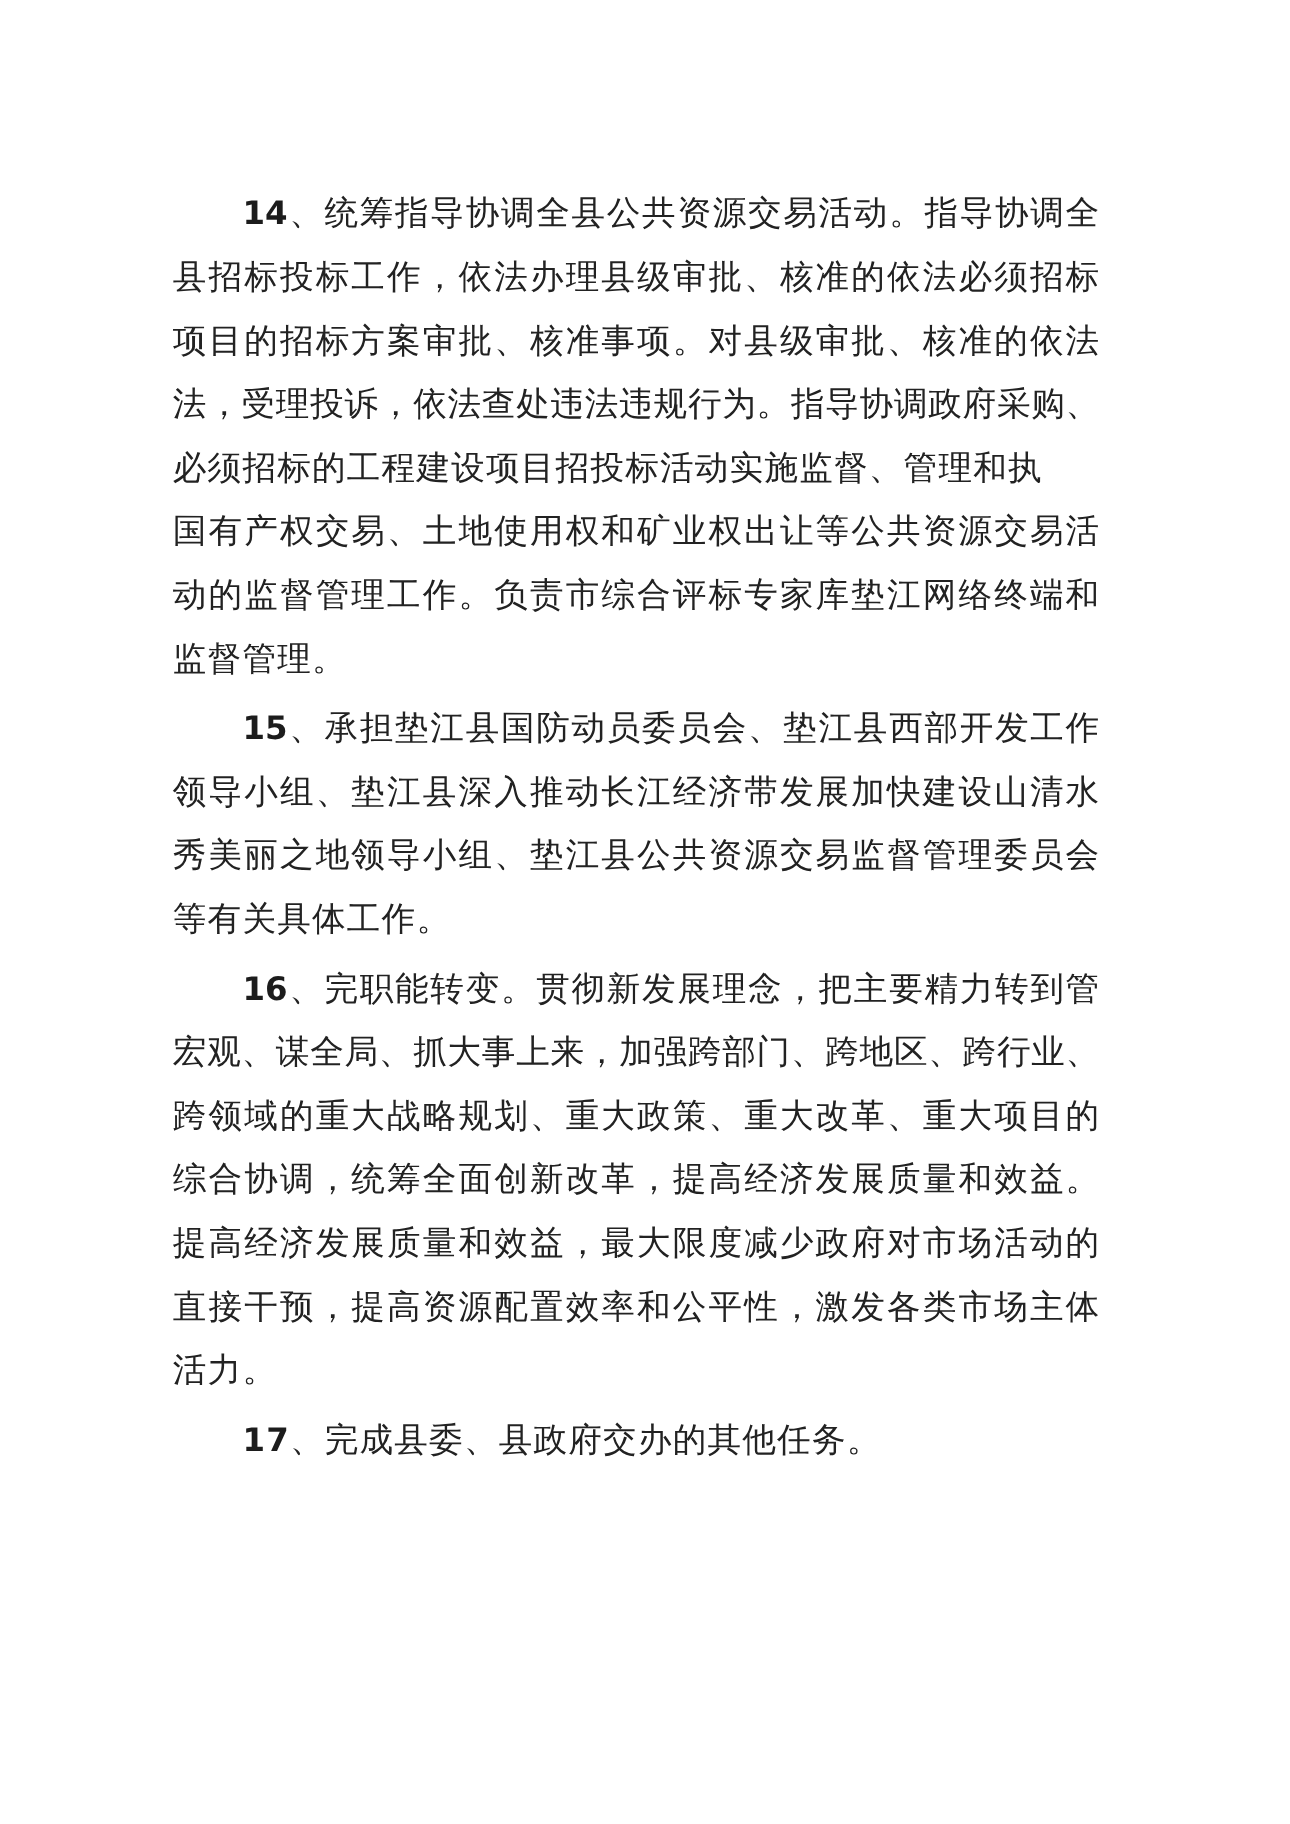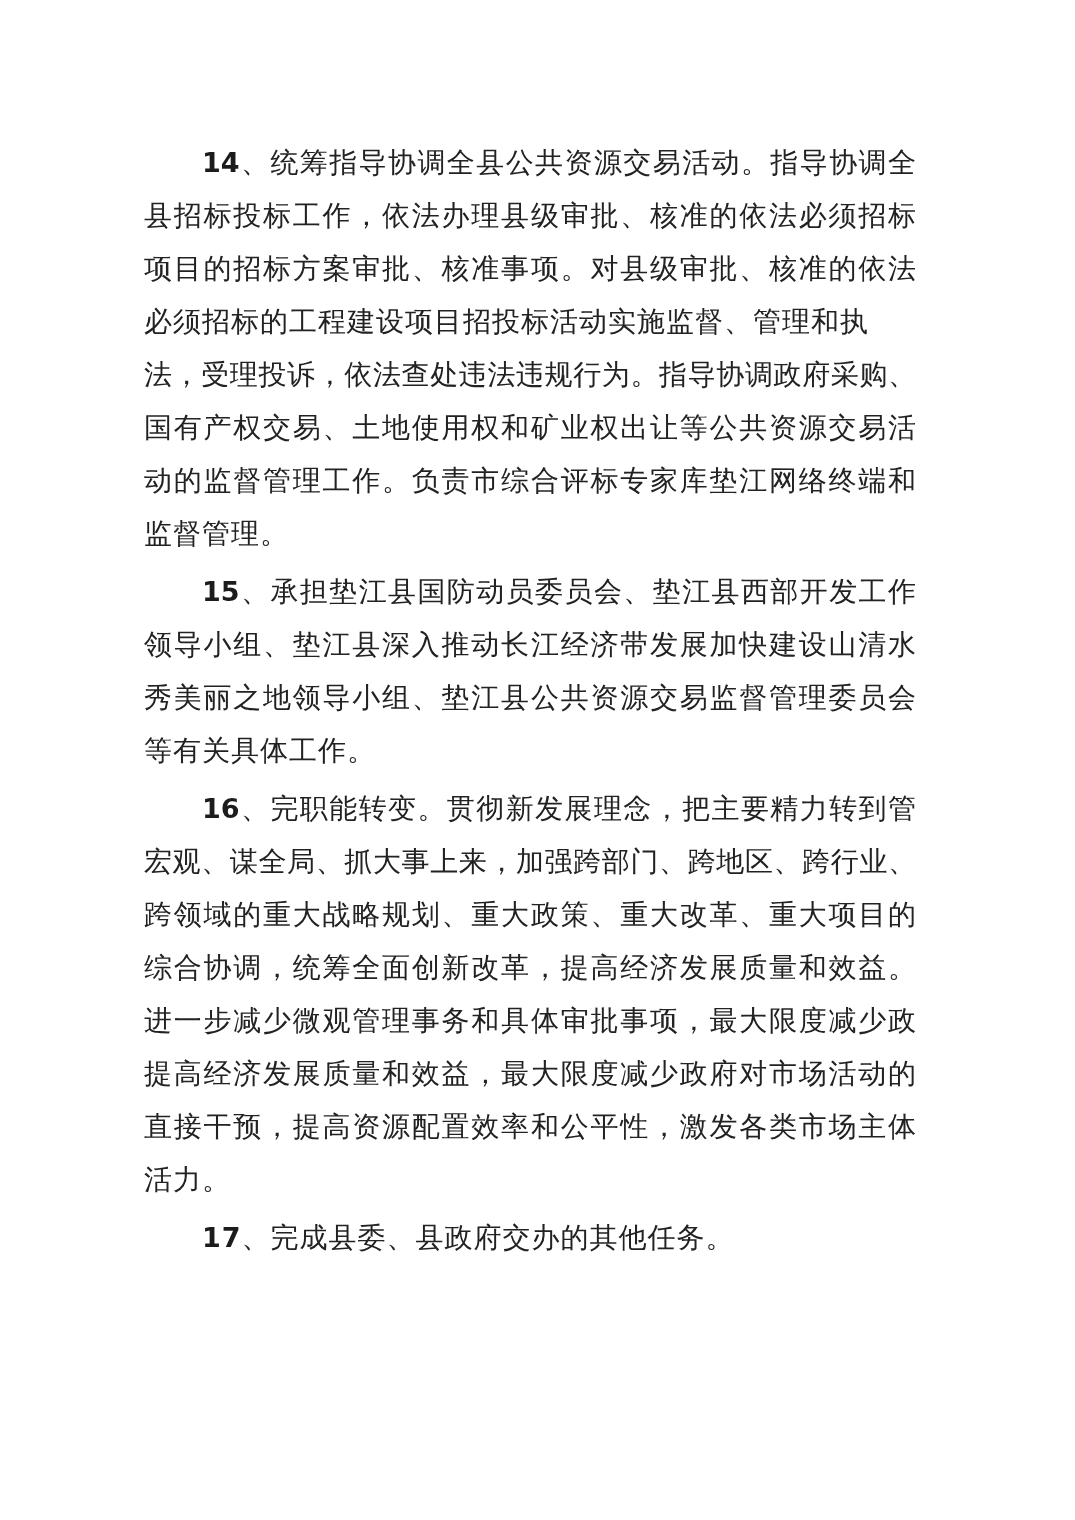--- a/index.html
+++ b/index.html
@@ -17,21 +17,21 @@
     position: absolute;
     left: 0;
     top: 0;
     width: 1075px;
     height: 1520px;
     background: #ffffff;
   }
   .content {
     position: absolute;
     left: 144px;
-    top: 136px;
+    top: 152px;
     width: 772px;
     color: #222222;
   }
   .para {
     margin-top: 5px;
   }
   .para:first-child {
     margin-top: 0;
   }
   .line {
@@ -67,38 +67,37 @@
 </style>
 </head>
 <body>
 
 <div class="page">
   <div class="content">
       <div class="para">
         <div class="line first"><span class="num">14</span>、统筹指导协调全县公共资源交易活动。指导协调全</div>
         <div class="line">县招标投标工作，依法办理县级审批、核准的依法必须招标</div>
         <div class="line">项目的招标方案审批、核准事项。对县级审批、核准的依法</div>
+        <div class="line">法，受理投诉，依法查处违法违规行为。指导协调政府采购、</div>
         <div class="line loose">必须招标的工程建设项目招投标活动实施监督、管理和执</div>
-        <div class="line">法，受理投诉，依法查处违法违规行为。指导协调政府采购、</div>
         <div class="line">国有产权交易、土地使用权和矿业权出让等公共资源交易活</div>
         <div class="line">动的监督管理工作。负责市综合评标专家库垫江网络终端和</div>
         <div class="line loose">监督管理。</div>
       </div>
       <div class="para">
         <div class="line first"><span class="num">15</span>、承担垫江县国防动员委员会、垫江县西部开发工作</div>
         <div class="line">领导小组、垫江县深入推动长江经济带发展加快建设山清水</div>
         <div class="line">秀美丽之地领导小组、垫江县公共资源交易监督管理委员会</div>
         <div class="line loose">等有关具体工作。</div>
       </div>
       <div class="para">
         <div class="line first"><span class="num">16</span>、完职能转变。贯彻新发展理念，把主要精力转到管</div>
         <div class="line">宏观、谋全局、抓大事上来，加强跨部门、跨地区、跨行业、</div>
         <div class="line">跨领域的重大战略规划、重大政策、重大改革、重大项目的</div>
         <div class="line">综合协调，统筹全面创新改革，提高经济发展质量和效益。</div>
-        <div class="line">进一步减少微观管理事务和具体审批事项，最大限度减少政</div>
         <div class="line">提高经济发展质量和效益，最大限度减少政府对市场活动的</div>
         <div class="line">直接干预，提高资源配置效率和公平性，激发各类市场主体</div>
         <div class="line loose">活力。</div>
       </div>
       <div class="para">
         <div class="line loose first"><span class="num">17</span>、完成县委、县政府交办的其他任务。</div>
       </div>
     </div>
 </div>
 

